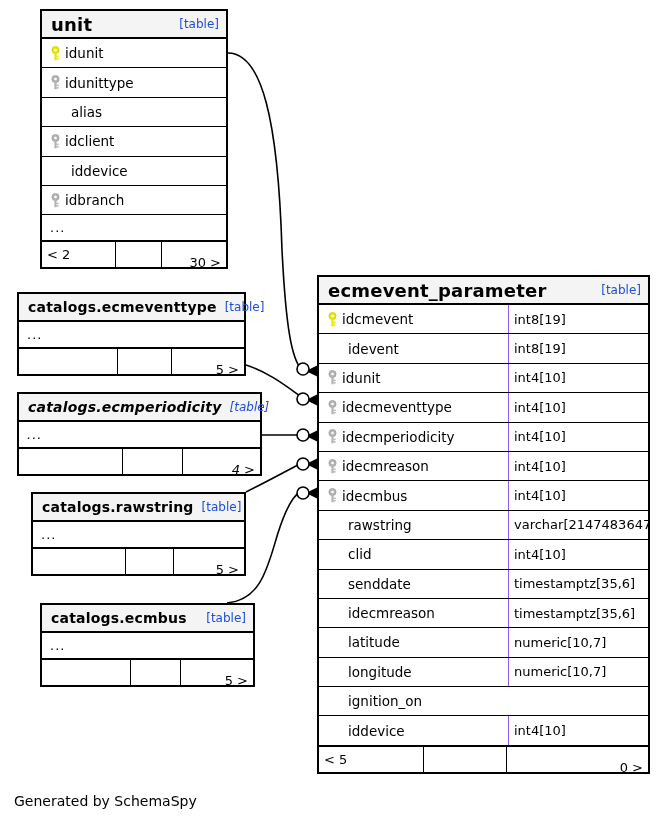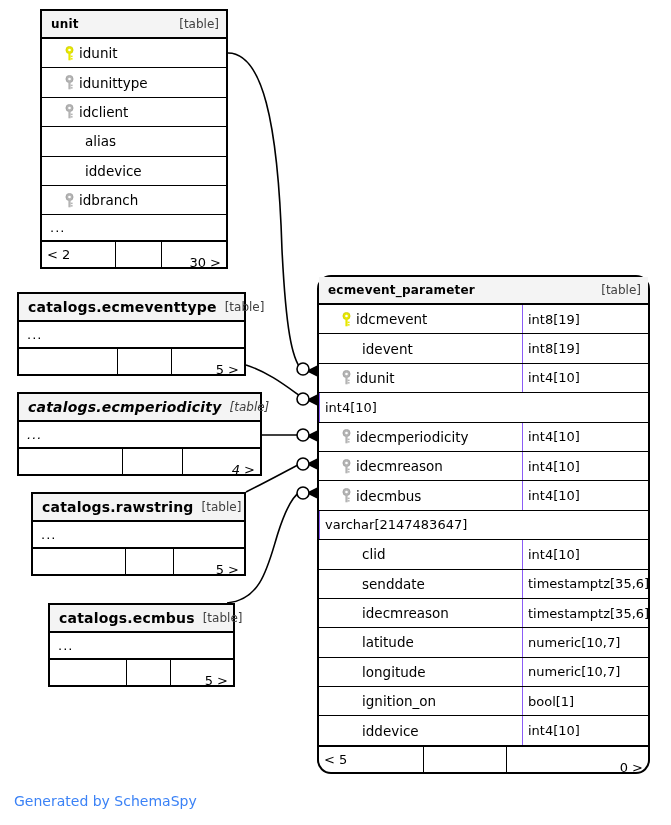--- a/index.html
+++ b/index.html
@@ -44,27 +44,27 @@
     height: 28px;
     background: #f4f4f4;
     border-bottom: 2px solid #000000;
     display: flex;
     align-items: center;
     padding: 0 7px 0 9px;
     white-space: nowrap;
   }
   .tbl .hdr .tname {
     font-weight: bold;
-    font-size: 12px;
+    font-size: 18px;
     letter-spacing: 0.2px;
   }
   .tbl .hdr .ttag {
     margin-left: auto;
     font-size: 12px;
-    color: #404040;
+    color: #1d4ed8;
     padding-left: 8px;
   }
 
   .row {
     box-sizing: border-box;
     height: 29.4px;
     border-bottom: 1px solid #000000;
     display: flex;
     align-items: center;
     white-space: nowrap;
@@ -72,21 +72,20 @@
   }
   .row:last-child { border-bottom: none; }
 
   .cell-name {
     box-sizing: border-box;
     display: flex;
     align-items: center;
     height: 100%;
     padding-left: 8px;
     flex: 0 0 auto;
-    margin-left: 14px;
   }
   .cell-type {
     box-sizing: border-box;
     display: flex;
     align-items: center;
     height: 100%;
     border-left: 1px solid #8b5cf6;
     padding-left: 5px;
     font-size: 13px;
     flex: 1 1 auto;
@@ -132,37 +131,37 @@
     padding: 0 5px;
   }
   .foot .fc:last-child { border-right: none; }
   .foot .fc.left  { justify-content: flex-start; }
   .foot .fc.right { justify-content: flex-end; margin-top: 16px; }
 
   
   #t-unit       { left: 40px;  top: 9px;   width: 188px; }
   #t-unit .cell-name { width: 100%; }
 
-  #t-main       { left: 317px; top: 275px; width: 333px; border-radius: 14px; }
+  #t-main       { left: 317px; top: 275px; width: 333px; }
   #t-main .cell-name { width: 189px; }
 
   #t-evtype     { left: 17px;  top: 292px; width: 229px; }
   #t-period     { left: 17px;  top: 392px; width: 245px; font-style: italic; }
   #t-reason     { left: 31px;  top: 492px; width: 215px; }
-  #t-bus        { left: 48px;  top: 603px; width: 187px; }
+  #t-bus        { left: 40px;  top: 603px; width: 215px; }
 
   .catalog .hdr .tname { font-size: 14px; }
 
   
   #caption {
     position: absolute;
     left: 14px;
     top: 793px;
     font-size: 14px;
-    color: #3b82f6;
+    color: #000000;
     white-space: nowrap;
   }
 </style>
 </head>
 <body>
 
 <div id="canvas">
 
   <svg class="links" viewBox="0 0 671 825" width="671" height="825">
     <defs>
@@ -227,38 +226,38 @@
             <circle cx="5.5" cy="4" r="1.3" fill="#ffffff"></circle>
             <rect x="4.4" y="6" width="2.2" height="8.3" fill="#b4b4b4"></rect>
             <rect x="6.6" y="9.6" width="2" height="1.5" fill="#b4b4b4"></rect>
             <rect x="6.6" y="12.1" width="2" height="1.5" fill="#b4b4b4"></rect>
           </svg>
         </span>
         <span class="colname">idunittype</span>
       </div>
     </div>
 
+    <div class="row nokey">
+      <div class="cell-name">
+        <span class="colname">alias</span>
+      </div>
+    </div>
+
     <div class="row">
       <div class="cell-name">
         <span class="key">
           <svg viewBox="0 0 11 15" width="11" height="15">
             <circle cx="5.5" cy="4" r="3.6" fill="#b4b4b4" stroke="#9a9a9a" stroke-width="0.7"></circle>
             <circle cx="5.5" cy="4" r="1.3" fill="#ffffff"></circle>
             <rect x="4.4" y="6" width="2.2" height="8.3" fill="#b4b4b4"></rect>
             <rect x="6.6" y="9.6" width="2" height="1.5" fill="#b4b4b4"></rect>
             <rect x="6.6" y="12.1" width="2" height="1.5" fill="#b4b4b4"></rect>
           </svg>
         </span>
         <span class="colname">idclient</span>
-      </div>
-    </div>
-
-    <div class="row nokey">
-      <div class="cell-name">
-        <span class="colname">alias</span>
       </div>
     </div>
 
     <div class="row nokey">
       <div class="cell-name">
         <span class="colname">iddevice</span>
       </div>
     </div>
 
     <div class="row">
@@ -324,20 +323,32 @@
             <rect x="6.6" y="9.6" width="2" height="1.5" fill="#b4b4b4"></rect>
             <rect x="6.6" y="12.1" width="2" height="1.5" fill="#b4b4b4"></rect>
           </svg>
         </span>
         <span class="colname">idunit</span>
       </div>
       <div class="cell-type">int4[10]</div>
     </div>
 
     <div class="row">
+      <div class="cell-name">
+        <span class="key">
+          <svg viewBox="0 0 11 15" width="11" height="15">
+            <circle cx="5.5" cy="4" r="3.6" fill="#b4b4b4" stroke="#9a9a9a" stroke-width="0.7"></circle>
+            <circle cx="5.5" cy="4" r="1.3" fill="#ffffff"></circle>
+            <rect x="4.4" y="6" width="2.2" height="8.3" fill="#b4b4b4"></rect>
+            <rect x="6.6" y="9.6" width="2" height="1.5" fill="#b4b4b4"></rect>
+            <rect x="6.6" y="12.1" width="2" height="1.5" fill="#b4b4b4"></rect>
+          </svg>
+        </span>
+        <span class="colname">idecmeventtype</span>
+      </div>
       <div class="cell-type">int4[10]</div>
     </div>
 
     <div class="row">
       <div class="cell-name">
         <span class="key">
           <svg viewBox="0 0 11 15" width="11" height="15">
             <circle cx="5.5" cy="4" r="3.6" fill="#b4b4b4" stroke="#9a9a9a" stroke-width="0.7"></circle>
             <circle cx="5.5" cy="4" r="1.3" fill="#ffffff"></circle>
             <rect x="4.4" y="6" width="2.2" height="8.3" fill="#b4b4b4"></rect>
@@ -376,20 +387,23 @@
             <rect x="6.6" y="9.6" width="2" height="1.5" fill="#b4b4b4"></rect>
             <rect x="6.6" y="12.1" width="2" height="1.5" fill="#b4b4b4"></rect>
           </svg>
         </span>
         <span class="colname">idecmbus</span>
       </div>
       <div class="cell-type">int4[10]</div>
     </div>
 
     <div class="row nokey">
+      <div class="cell-name">
+        <span class="colname">rawstring</span>
+      </div>
       <div class="cell-type">varchar[2147483647]</div>
     </div>
 
     <div class="row nokey">
       <div class="cell-name">
         <span class="colname">clid</span>
       </div>
       <div class="cell-type">int4[10]</div>
     </div>
 
@@ -418,21 +432,20 @@
       <div class="cell-name">
         <span class="colname">longitude</span>
       </div>
       <div class="cell-type">numeric[10,7]</div>
     </div>
 
     <div class="row nokey">
       <div class="cell-name">
         <span class="colname">ignition_on</span>
       </div>
-      <div class="cell-type">bool[1]</div>
     </div>
 
     <div class="row nokey">
       <div class="cell-name">
         <span class="colname">iddevice</span>
       </div>
       <div class="cell-type">int4[10]</div>
     </div>
 
     <div class="foot">

